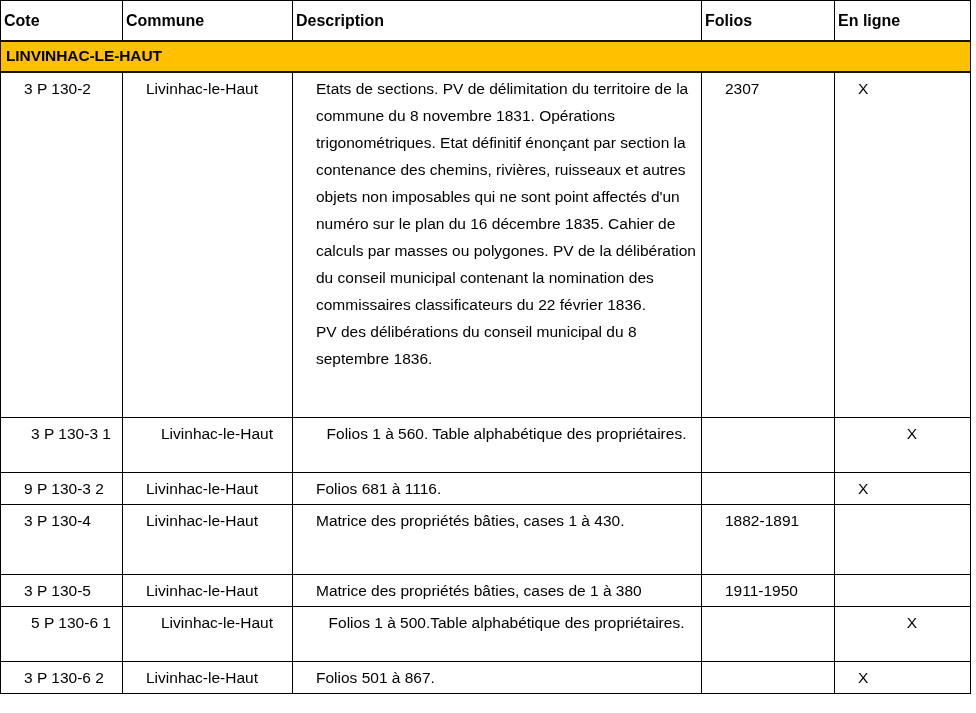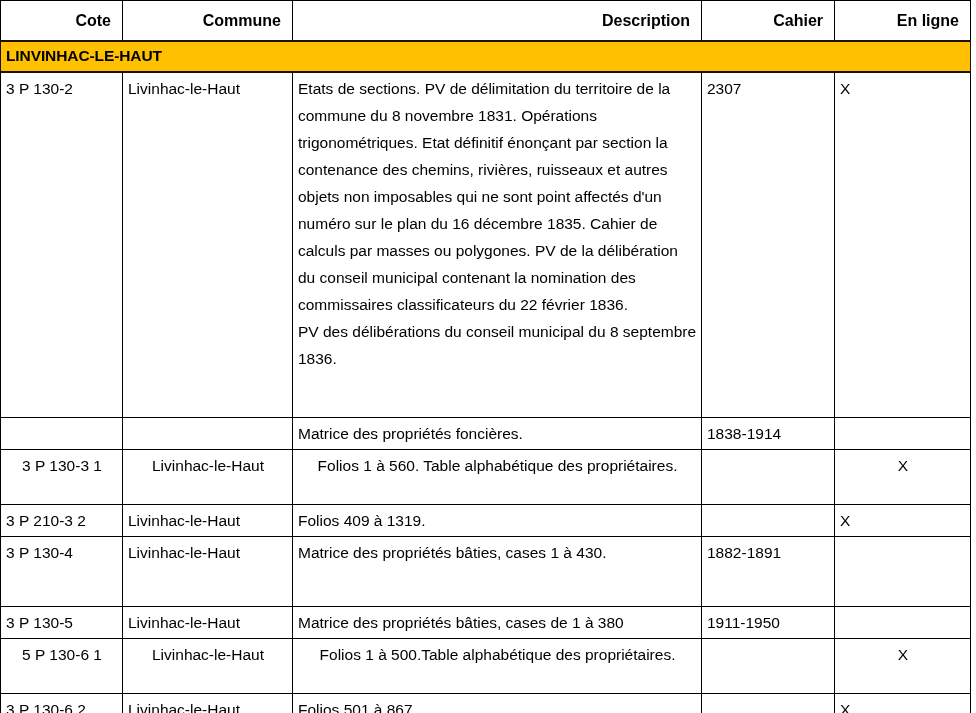--- a/index.html
+++ b/index.html
@@ -25,47 +25,47 @@
   table.inventory {
     border-collapse: collapse;
     table-layout: fixed;
     width: 970px;
     background: #ffffff;
   }
 
   table.inventory td,
   table.inventory th {
     border: 1.5px solid #000000;
-    padding: 2px 4px 2px 5px;
+    padding: 2px 4px 2px 23px;
     vertical-align: top;
     font-size: 15.5px;
     line-height: 27px;
     font-weight: normal;
     text-align: left;
     background: #ffffff;
     box-sizing: border-box;
   }
 
   
   col.c-cote     { width: 122px; }
   col.c-commune  { width: 170px; }
   col.c-desc     { width: 409px; }
   col.c-dates    { width: 133px; }
   col.c-online   { width: 136px; }
 
   
   tr.header-row th {
     font-weight: bold;
-    text-align: right;
+    text-align: left;
     vertical-align: middle;
     font-size: 16px;
     height: 40px;
     line-height: 19px;
     border: 1.5px solid #000000;
-    padding: 0 11px;
+    padding: 0 3px;
   }
 
   
   tr.section-row td {
     background: #FFC000;
     font-weight: bold;
     font-size: 15.5px;
     height: 31px;
     line-height: 18px;
     vertical-align: middle;
@@ -96,21 +96,21 @@
       <col class="c-desc">
       <col class="c-dates">
       <col class="c-online">
     </colgroup>
 
     <thead>
       <tr class="header-row">
         <th>Cote</th>
         <th>Commune</th>
         <th>Description</th>
-        <th>Cahier</th>
+        <th>Folios</th>
         <th>En ligne</th>
       </tr>
     </thead>
 
     <tbody>
 
       <tr class="section-row">
         <td colspan="5">LINVINHAC-LE-HAUT</td>
       </tr>
 
@@ -118,40 +118,33 @@
         <td>3 P 130-2</td>
         <td>Livinhac-le-Haut</td>
         <td>
           <span>Etats de sections. PV de délimitation du territoire de la commune du 8 novembre 1831. Opérations trigonométriques. Etat définitif énonçant par section la contenance des chemins, rivières, ruisseaux et autres objets non imposables qui ne sont point affectés d'un numéro sur le plan du 16 décembre 1835. Cahier de calculs par masses ou polygones. PV de la délibération du conseil municipal contenant la nomination des commissaires classificateurs du 22 février 1836.</span><br>
           <span>PV des délibérations du conseil municipal du 8 septembre 1836.</span>
         </td>
         <td>2307</td>
         <td>X</td>
       </tr>
 
-      <tr class="r-1line">
-        <td></td>
-        <td></td>
-        <td>Matrice des propriétés foncières.</td>
-        <td>1838-1914</td>
-        <td></td>
-      </tr>
 
       <tr class="r-2line">
         <td>3 P 130-3 1</td>
         <td>Livinhac-le-Haut</td>
         <td>Folios 1 à 560. Table alphabétique des propriétaires.</td>
         <td></td>
         <td>X</td>
       </tr>
 
       <tr class="r-1line">
-        <td>3 P 210-3 2</td>
+        <td>9 P 130-3 2</td>
         <td>Livinhac-le-Haut</td>
-        <td>Folios 409 à 1319.</td>
+        <td>Folios 681 à 1116.</td>
         <td></td>
         <td>X</td>
       </tr>
 
       <tr class="r-2line-b">
         <td>3 P 130-4</td>
         <td>Livinhac-le-Haut</td>
         <td>Matrice des propriétés bâties, cases 1 à 430.</td>
         <td>1882-1891</td>
         <td></td>

